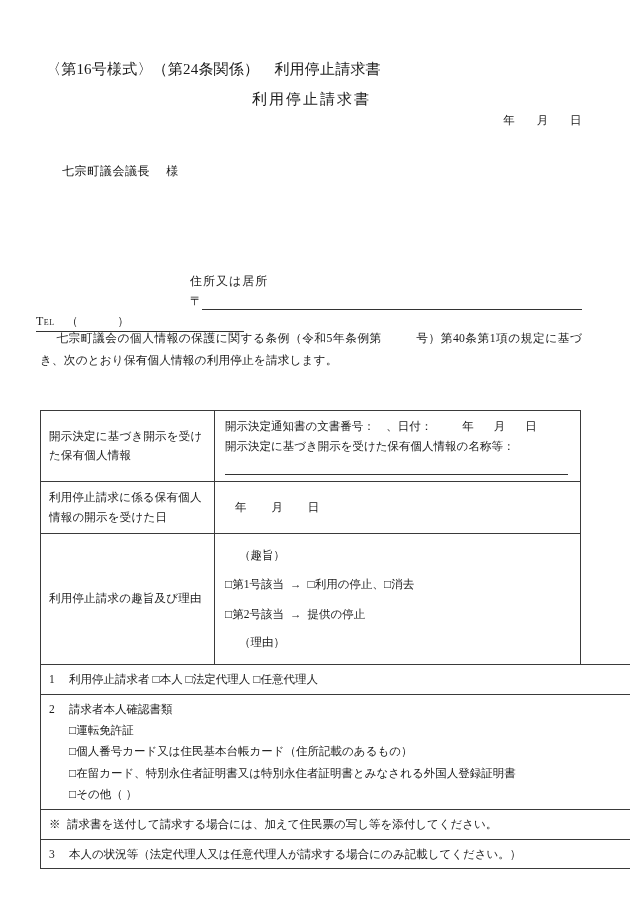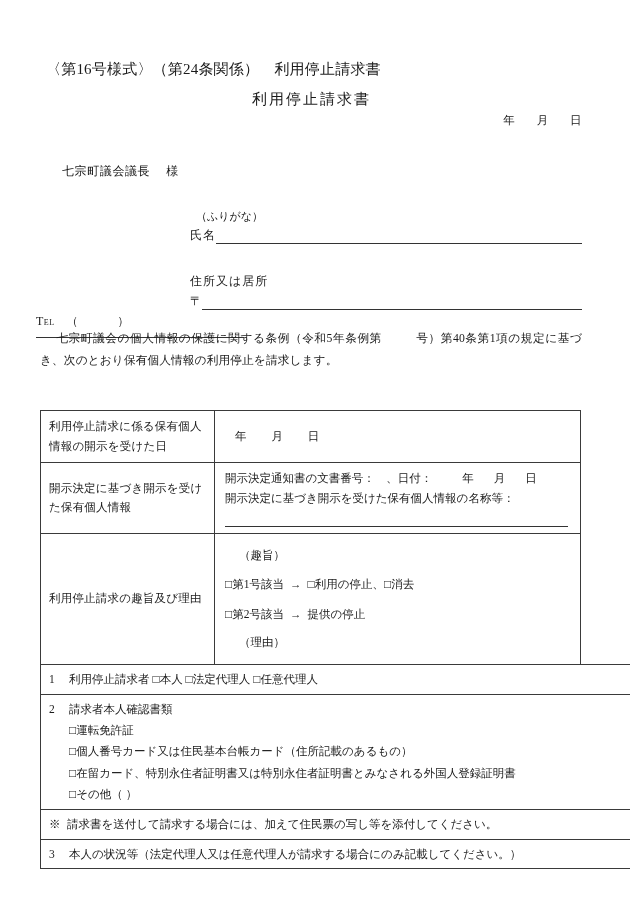--- a/index.html
+++ b/index.html
@@ -107,21 +107,21 @@
   }
 
   .tel-row {
     position: absolute;
     left: 36px;
     top: 312px;
     width: 208px;
     display: flex;
     align-items: flex-end;
     border-bottom: 1px solid #333;
-    padding-bottom: 7px;
+    padding-bottom: 1px;
   }
   .tel-label {
     font-size: 12px;
     font-variant: small-caps;
     letter-spacing: 0.5px;
   }
   .tel-paren {
     margin-left: 12px;
     font-size: 11.5px;
     letter-spacing: 14px;
@@ -214,27 +214,20 @@
   <div class="date-line">
     <span>年</span>
     <span>月</span>
     <span>日</span>
   </div>
 
   <div class="addressee">
     <span>七宗町議会議長</span><span class="honorific">様</span>
   </div>
 
-  <div class="applicant">
-    <div class="furigana">（ふりがな）</div>
-    <div class="field-row">
-      <span class="field-label">氏名</span>
-      <span class="rule"></span>
-    </div>
-  </div>
 
   <div class="addr-block">
     <div class="addr-title">住所又は居所</div>
     <div class="postal-row">
       <span class="postal-mark">〒</span>
       <span class="rule"></span>
     </div>
   </div>
 
   <div class="tel-row">
@@ -242,38 +235,38 @@
     <span class="tel-paren">（　）</span>
   </div>
 
   <div class="statement">
     <span>七宗町議会の個人情報の保護に関する条例（令和5年条例第</span><span class="gap-sm"></span><span>号）第40条第1項の規定に基づき、次のとおり保有個人情報の利用停止を請求します。</span>
   </div>
 
   <table class="main-table">
     <tbody>
       <tr>
+        <td class="label-cell">開示決定に基づき開示を受けた保有個人情報</td>
+        <td class="value-cell">
+          <div>
+            <span>開示決定通知書の文書番号：</span><span>　</span><span>、日付：</span><span class="date-inline-2"><span>年</span><span>月</span><span>日</span></span>
+          </div>
+          <div>開示決定に基づき開示を受けた保有個人情報の名称等：</div>
+          <div class="blank-rule"></div>
+        </td>
+      </tr>
+      <tr>
         <td class="label-cell">利用停止請求に係る保有個人情報の開示を受けた日</td>
         <td class="value-cell date-inline">
           <span>年</span>
           <span>月</span>
           <span>日</span>
         </td>
       </tr>
       <tr>
-        <td class="label-cell">開示決定に基づき開示を受けた保有個人情報</td>
-        <td class="value-cell">
-          <div>
-            <span>開示決定通知書の文書番号：</span><span>　</span><span>、日付：</span><span class="date-inline-2"><span>年</span><span>月</span><span>日</span></span>
-          </div>
-          <div>開示決定に基づき開示を受けた保有個人情報の名称等：</div>
-          <div class="blank-rule"></div>
-        </td>
-      </tr>
-      <tr>
         <td class="label-cell r3-label">利用停止請求の趣旨及び理由</td>
         <td class="value-cell r3-cell">
           <div class="indent1">（趣旨）</div>
           <div class="line-gap">
             <span class="cb">□</span><span>第1号該当</span><span class="arrow">→</span><span class="cb">□</span><span>利用の停止、</span><span class="cb">□</span><span>消去</span>
           </div>
           <div class="line-gap">
             <span class="cb">□</span><span>第2号該当</span><span class="arrow">→</span><span>提供の停止</span>
           </div>
           <div class="indent1 line-gap">（理由）</div>

